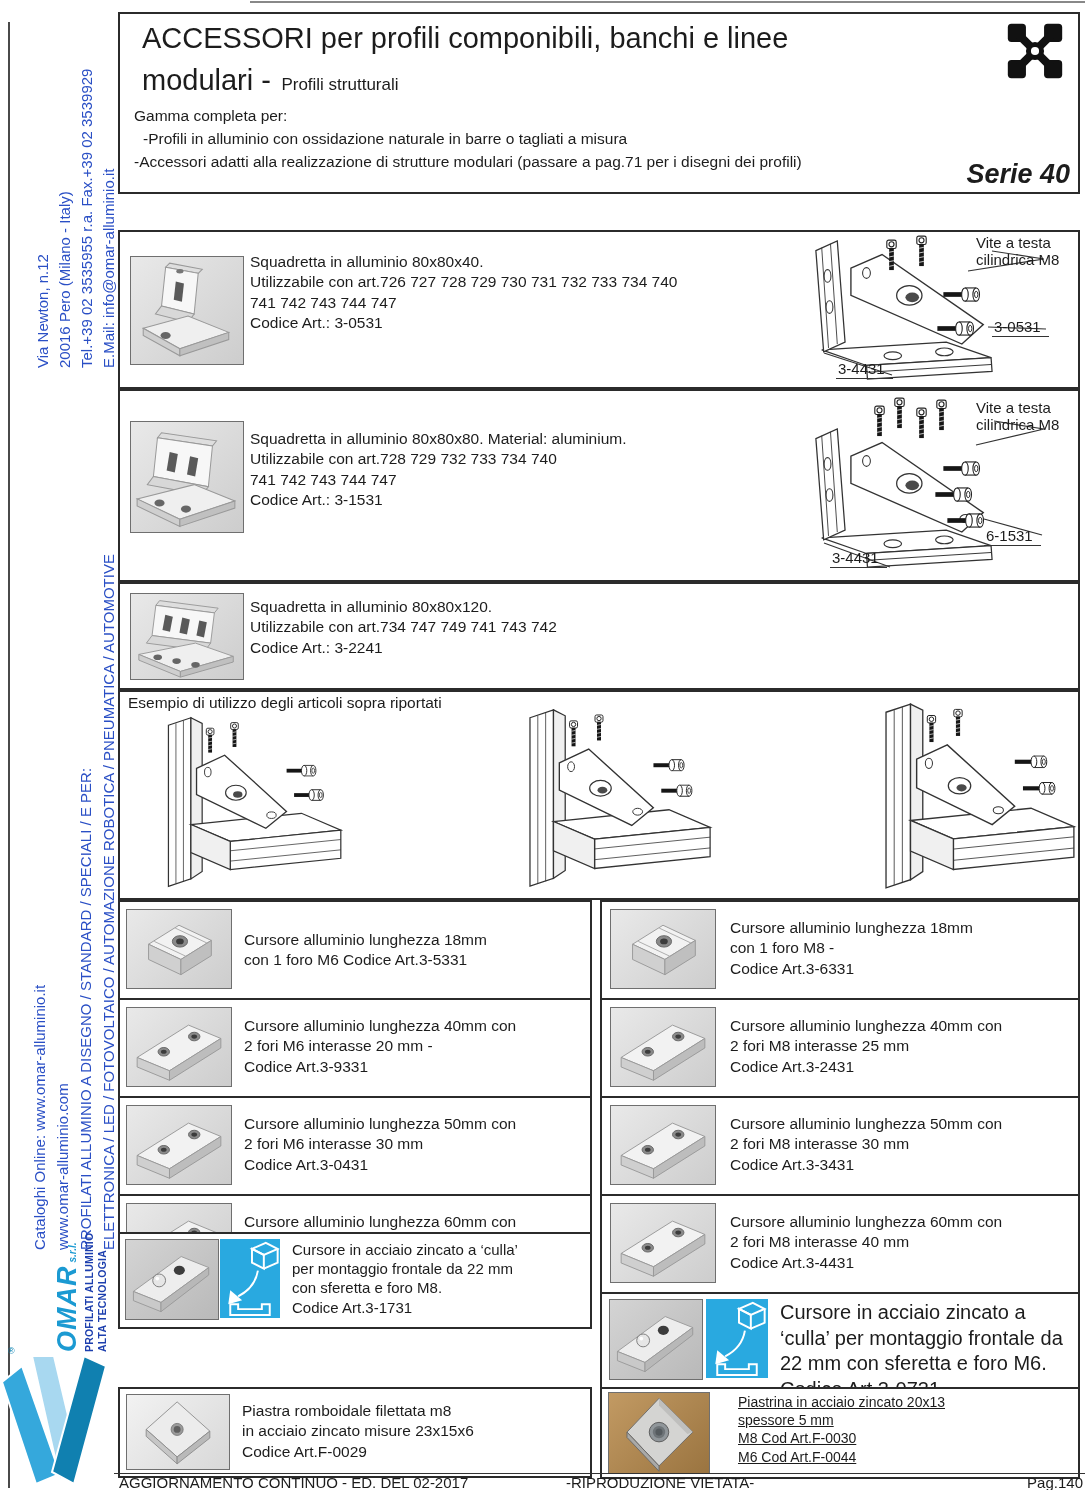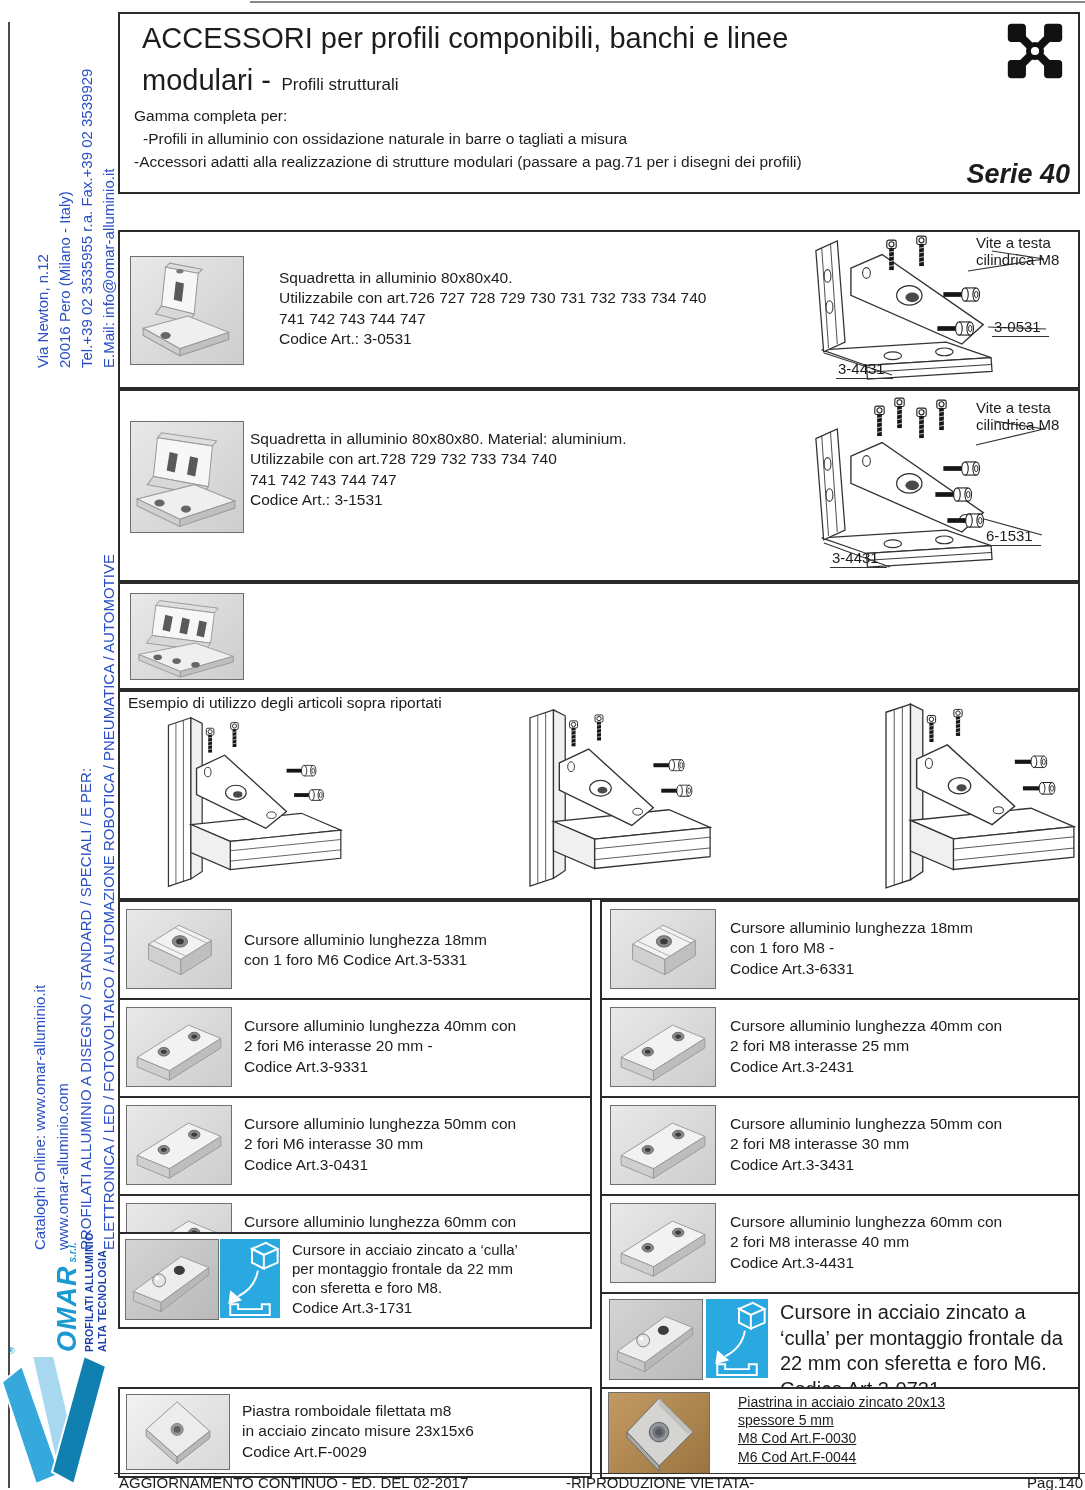--- a/index.html
+++ b/index.html
@@ -230,21 +230,21 @@
   </div>
 
   <div class="abs" style="left:118px;top:191px;width:958px;text-align:center;font-size:31px;margin-top:48px;">Squadrette 90°</div>
 
   <div class="box" style="left:118px;top:230px;width:958px;height:155px;">
     <div class="photo" style="left:10px;top:24px;width:112px;height:107px;">
       <svg viewBox="0 0 110 105">
           <use href="#s-bracket1"></use>
         </svg>
     </div>
-    <div class="ptxt" style="left:130px;top:36px;width:560px;margin-left:29px;">Squadretta in alluminio 80x80x40.
+    <div class="ptxt" style="left:130px;top:20px;width:560px;">Squadretta in alluminio 80x80x40.
 Utilizzabile con art.726 727 728 729 730 731 732 733 734 740
 741 742 743 744 747
 Codice Art.: 3-0531</div>
     <svg class="diag" style="left:676px;top:3px;" width="292" height="150" viewBox="0 0 292 150">
       <use href="#s-corner" x="4" y="2" width="205" height="146"></use>
       <use href="#s-screw" x="88" y="4" width="15" height="34"></use>
       <use href="#s-screw" x="118" y="0" width="15" height="34"></use>
       <use href="#s-hscrew" x="146" y="52" width="44" height="15"></use>
       <use href="#s-hscrew" x="140" y="86" width="44" height="15"></use>
       <path d="M248,24 L196,16 M248,24 L172,36" stroke="#333" stroke-width="1.2" fill="none"></path>
@@ -283,20 +283,23 @@
     <div class="dlabel lbl-underline" style="left:864px;top:136px;">6-1531</div>
     <div class="dlabel lbl-underline" style="left:710px;top:158px;">3-4431</div>
   </div>
 
   <div class="box" style="left:118px;top:582px;width:958px;height:104px;">
     <div class="photo" style="left:10px;top:9px;width:112px;height:85px;">
       <svg viewBox="0 0 110 90">
           <use href="#s-bracket3"></use>
         </svg>
     </div>
+    <div class="ptxt" style="left:130px;top:13px;width:580px;">Squadretta in alluminio 80x80x120.
+Utilizzabile con art.734 747 749 741 743 742
+Codice Art.: 3-2241</div>
   </div>
 
   <div class="box" style="left:118px;top:690px;width:958px;height:206px;">
     <div class="abs" style="left:8px;top:2px;font-size:15.5px;">Esempio di utilizzo degli articoli sopra riportati</div>
     <svg class="diag" style="left:24px;top:22px;" width="225" height="178" viewBox="0 0 240 190">
         <use href="#s-example"></use>
       </svg>
     <svg class="diag" style="left:382px;top:14px;" width="240" height="186" viewBox="0 0 240 190">
         <use href="#s-example"></use>
       </svg>

